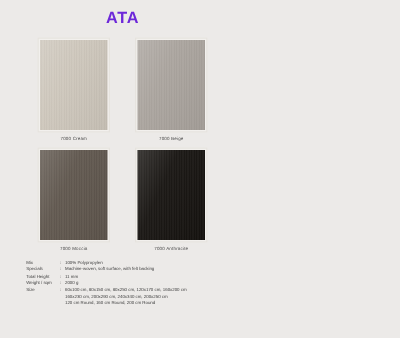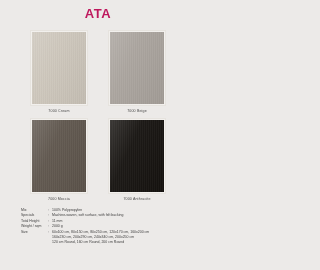--- a/index.html
+++ b/index.html
@@ -22,21 +22,21 @@
     box-sizing: border-box;
     background: #eceae8;
   }
 
   
   .title {
     text-align: center;
     font-size: 13px;
     font-weight: bold;
     letter-spacing: 0.6px;
-    color: #be185d;
+    color: #6d28d9;
     padding-top: 7px;
     line-height: 14px;
   }
 
   
   .grid {
     margin: 9px auto 0 auto;
     width: 140px;
     display: grid;
     grid-template-columns: 1fr 1fr;

